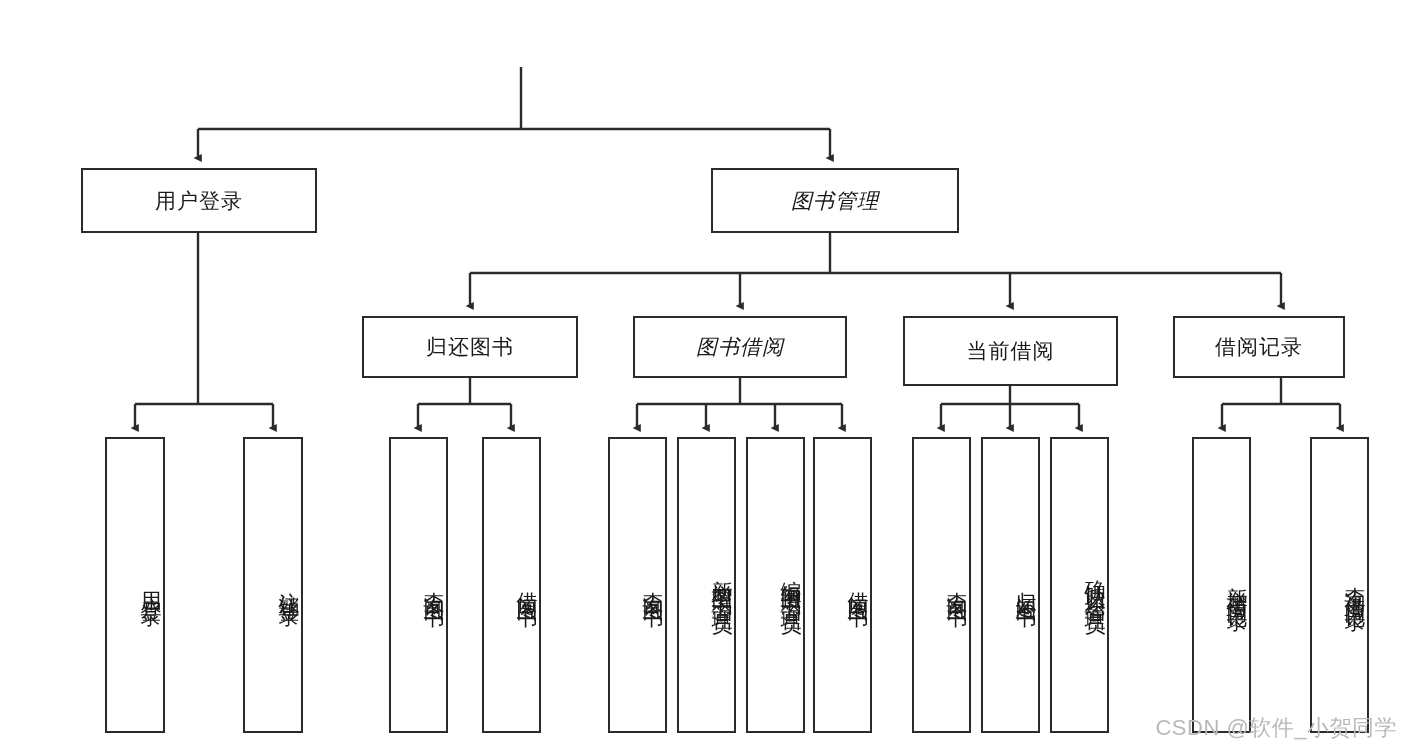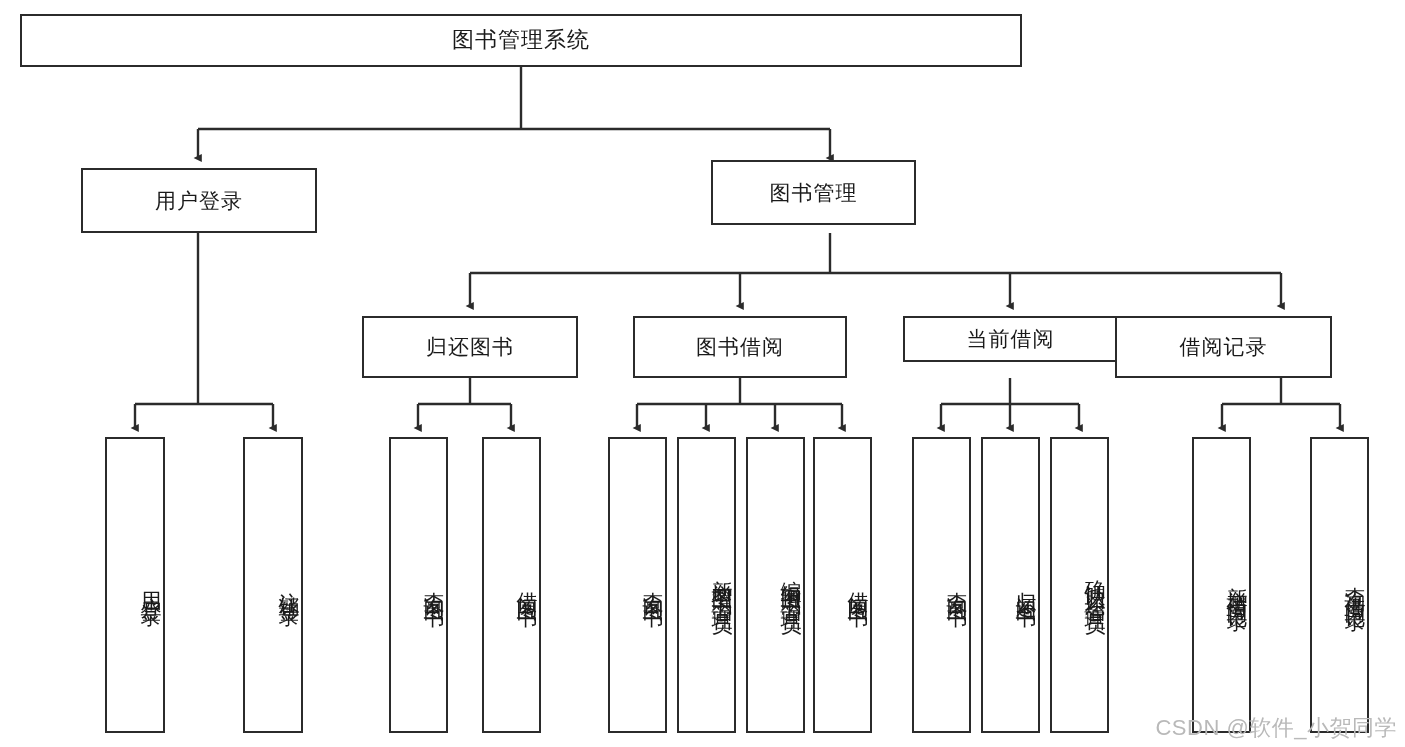--- a/index.html
+++ b/index.html
@@ -94,29 +94,28 @@
       <path d="M1010,404 L1010,428" marker-end="url(#arrow)"></path>
       <path d="M1079,404 L1079,428" marker-end="url(#arrow)"></path>
 
       <path d="M1281,378 L1281,404"></path>
       <path d="M1222,404 L1340,404"></path>
       <path d="M1222,404 L1222,428" marker-end="url(#arrow)"></path>
       <path d="M1340,404 L1340,428" marker-end="url(#arrow)"></path>
     </g>
   </svg>
 
-  <div class="node horiz root" style="left:20px;top:14px;width:1002px;height:53px;">图书管理系统</div>
 
   <div class="node horiz" style="left:81px;top:168px;width:236px;height:65px;">用户登录</div>
-  <div class="node horiz" style="left:711px;top:160px;width:205px;height:65px;">图书管理</div>
+  <div class="node horiz" style="left:711px;top:168px;width:248px;height:65px;font-style:italic;">图书管理</div>
 
   <div class="node horiz" style="left:362px;top:316px;width:216px;height:62px;">归还图书</div>
-  <div class="node horiz" style="left:633px;top:316px;width:214px;height:62px;">图书借阅</div>
-  <div class="node horiz" style="left:903px;top:316px;width:215px;height:46px;">当前借阅</div>
-  <div class="node horiz" style="left:1115px;top:316px;width:217px;height:62px;">借阅记录</div>
+  <div class="node horiz" style="left:633px;top:316px;width:214px;height:62px;font-style:italic;">图书借阅</div>
+  <div class="node horiz" style="left:903px;top:316px;width:215px;height:70px;">当前借阅</div>
+  <div class="node horiz" style="left:1173px;top:316px;width:172px;height:62px;">借阅记录</div>
 
   <div class="node vert" style="left:105px;top:437px;width:60px;height:296px;">用户登录</div>
   <div class="node vert" style="left:243px;top:437px;width:60px;height:296px;">注销登录</div>
 
   <div class="node vert" style="left:389px;top:437px;width:59px;height:296px;">查询图书</div>
   <div class="node vert" style="left:482px;top:437px;width:59px;height:296px;">借阅图书</div>
 
   <div class="node vert" style="left:608px;top:437px;width:59px;height:296px;">查询图书</div>
   <div class="node vert" style="left:677px;top:437px;width:59px;height:296px;">新增图书（管理员）</div>
   <div class="node vert" style="left:746px;top:437px;width:59px;height:296px;">编辑图书（管理员）</div>

